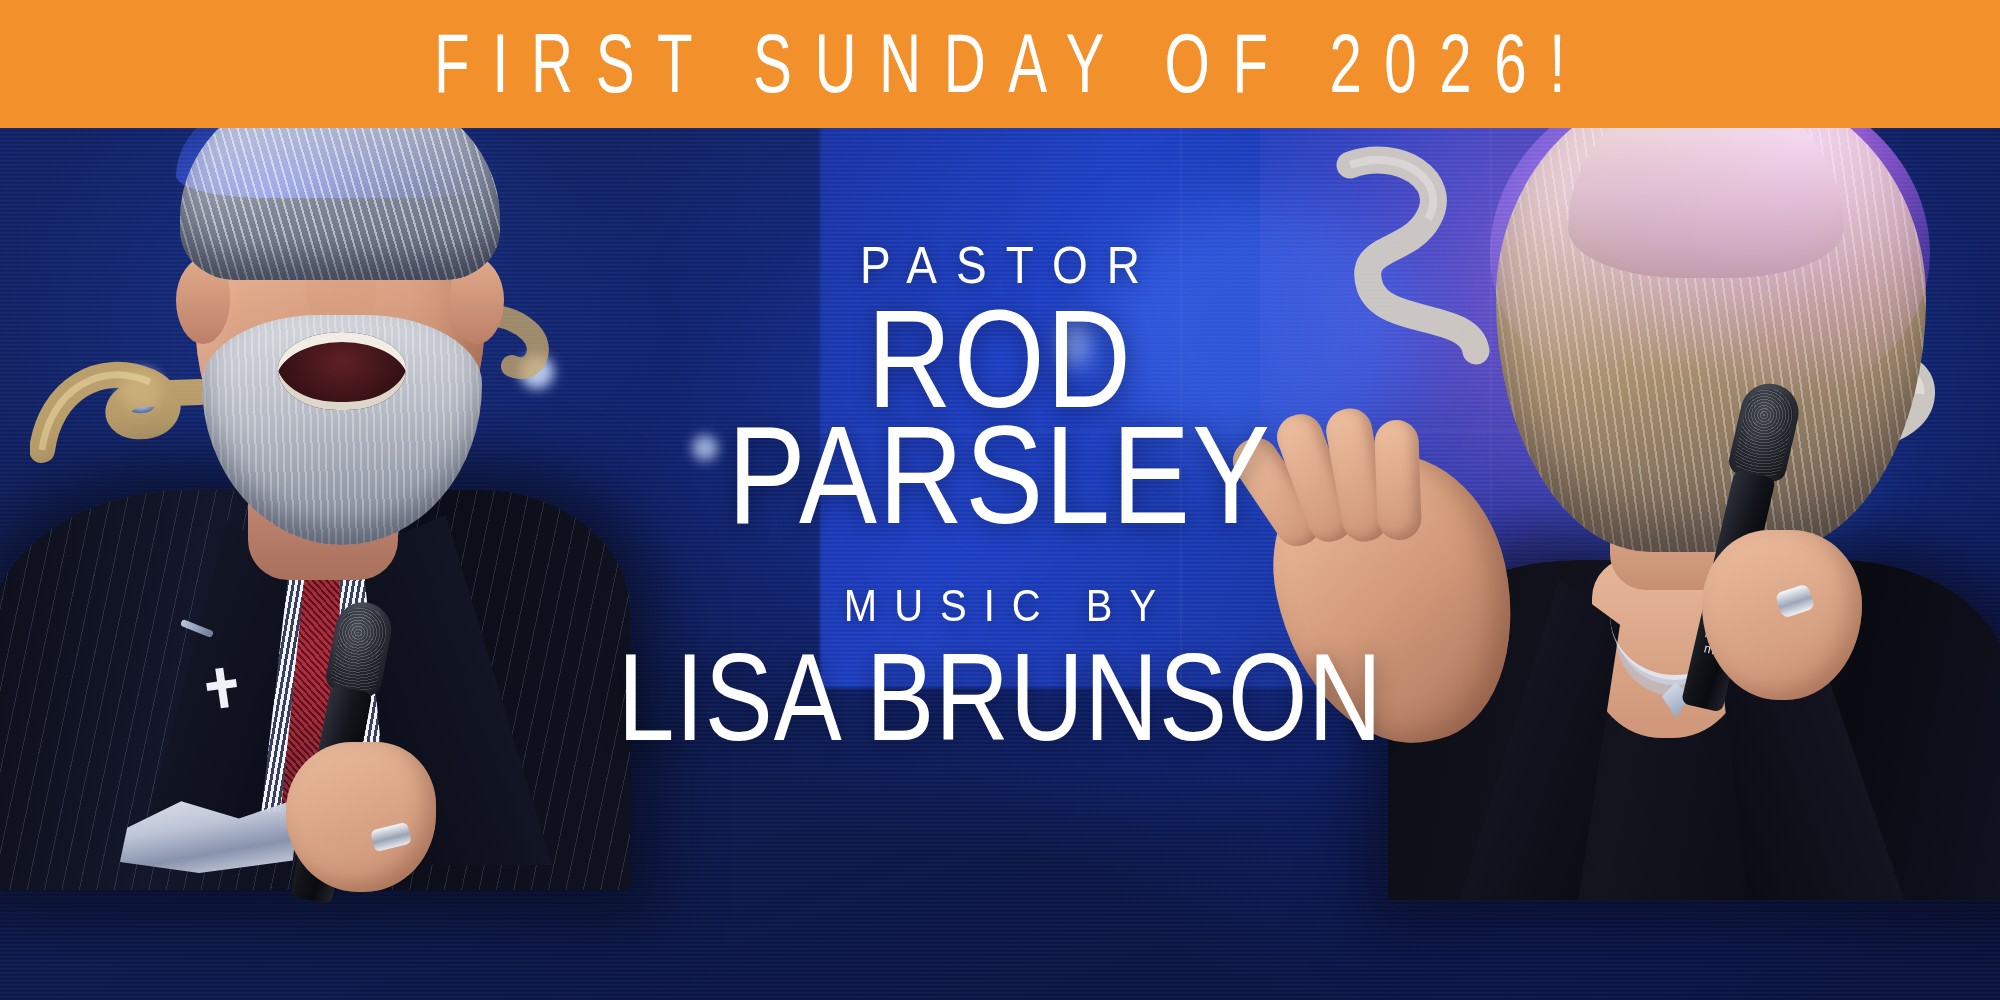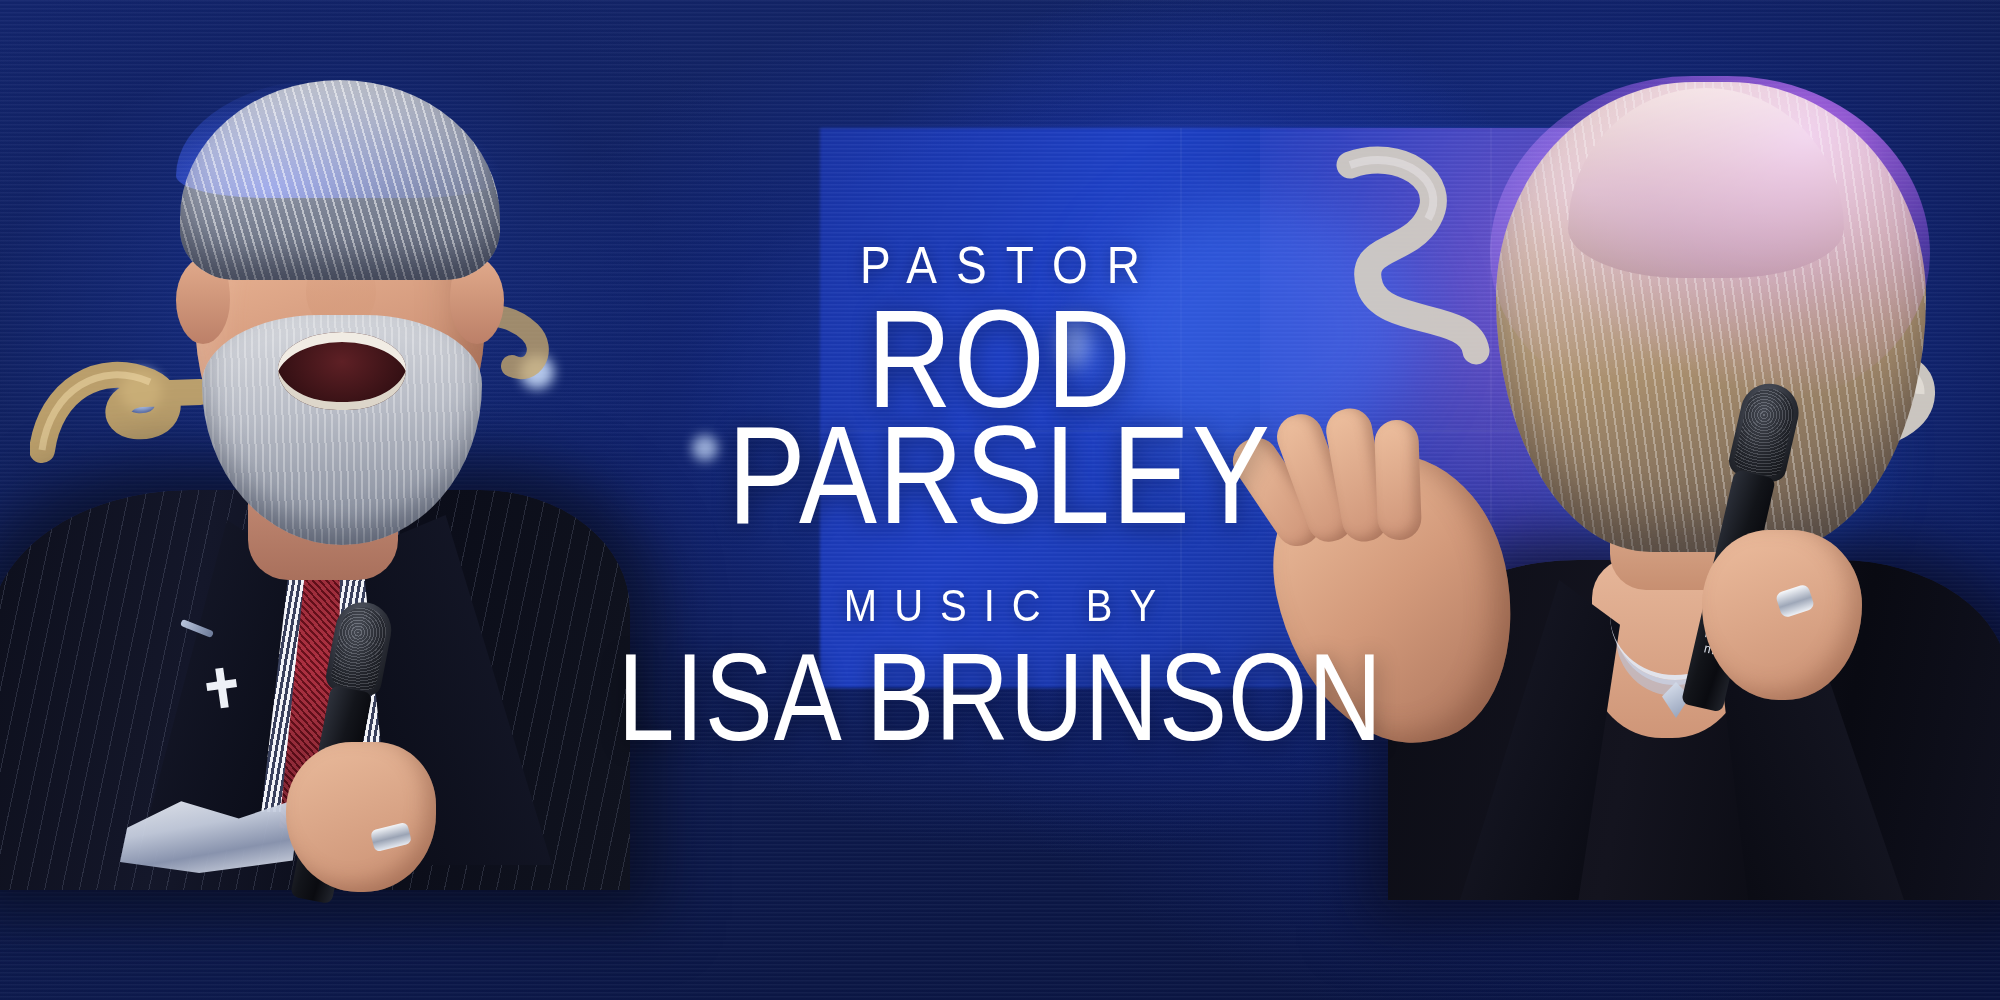--- a/index.html
+++ b/index.html
@@ -522,15 +522,18 @@
     <div class="kicker">PASTOR</div>
     <div class="n-gap"></div>
     <div class="bigname">ROD</div>
     <div class="bigname l2">PARSLEY</div>
     <div class="block-gap"></div>
     <div class="kicker2">MUSIC BY</div>
     <div class="k-gap"></div>
     <div class="bigname2">LISA BRUNSON</div>
   </div>
 
+  <div class="bar" id="bar-top">
+    <div class="bar-top-text">FIRST SUNDAY OF 2026!</div>
+  </div>
 
 
 </div>
 
 </body></html>

